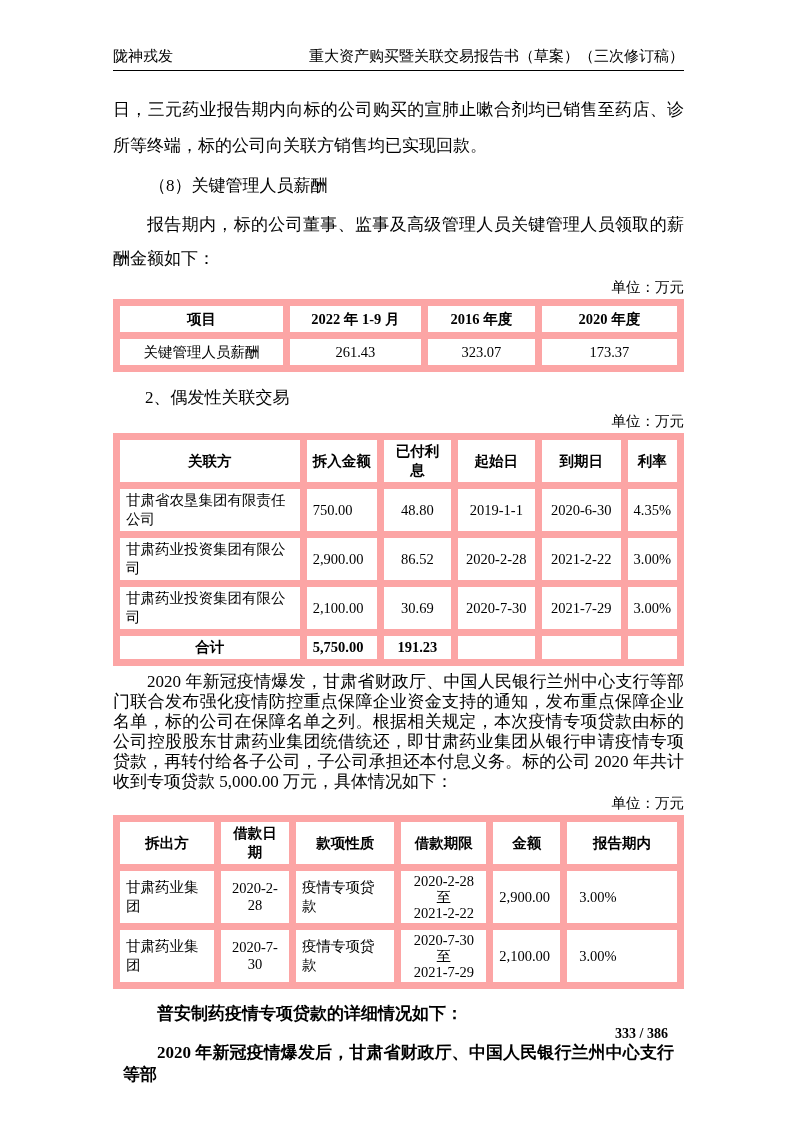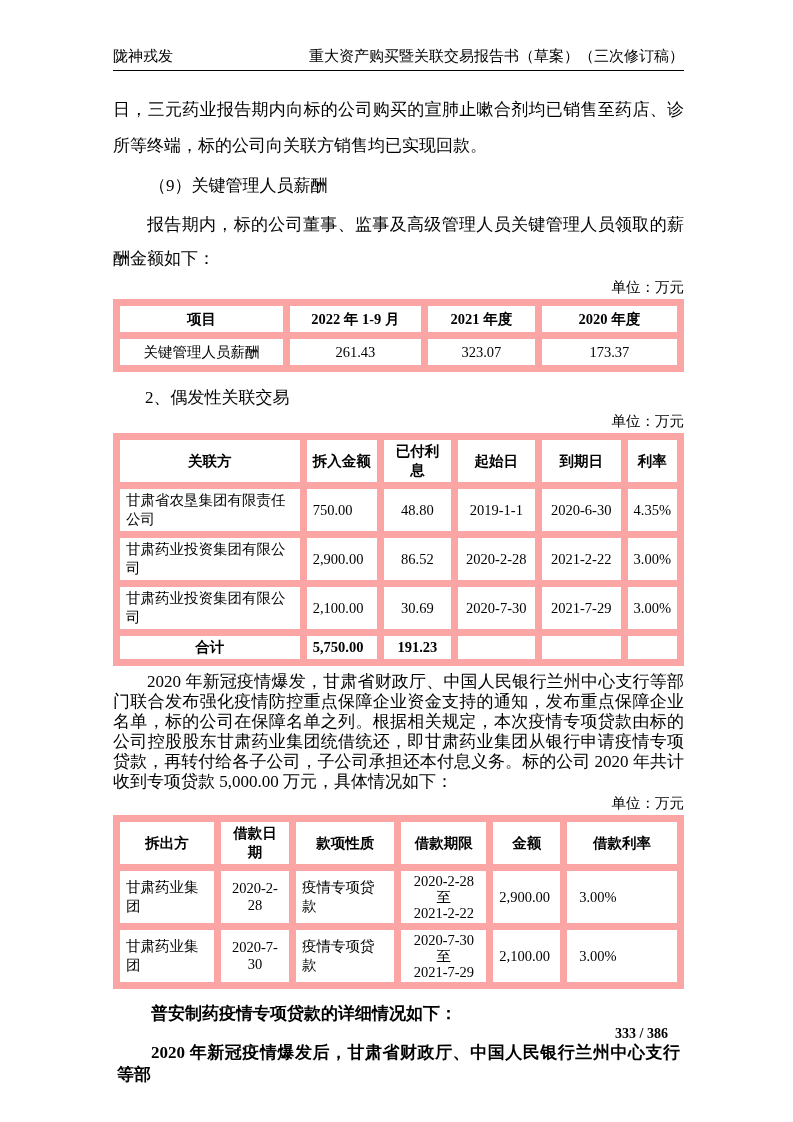--- a/index.html
+++ b/index.html
@@ -61,21 +61,21 @@
   .t3 td { height:28px; }
   .c-left   { text-align:left; }
   .c-center { text-align:center; }
   .c-right  { text-align:left; padding-right:8px !important; }
   .c-rate3  { text-align:left; padding-left:12px !important; }
   .bold { font-weight:bold; }
   .period-cell div { line-height:16px; text-align:center; }
 
   
   .bold-note {
-    margin:4px; font-size:17px; line-height:22px; font-weight:bold;
+    margin:10px; font-size:17px; line-height:22px; font-weight:bold;
     text-align:justify; text-indent:2em;
   }
   .bn-1 { margin-top:14px; }
   .bn-2 { margin-top:17px; }
 
   .page-number {
     position:absolute; top:1026px; right:125px;
     font-size:14px; font-weight:bold;
   }
 </style>
@@ -85,38 +85,38 @@
 <div class="page">
   <div class="content">
 
     <div class="doc-header">
       <span>陇神戎发</span>
       <span>重大资产购买暨关联交易报告书（草案）（三次修订稿）</span>
     </div>
 
     <p class="body-text p-sales">日，三元药业报告期内向标的公司购买的宣肺止嗽合剂均已销售至药店、诊所等终端，标的公司向关联方销售均已实现回款。</p>
 
-    <p class="heading h-keymgmt">（9）关键管理人员薪酬</p>
+    <p class="heading h-keymgmt">（8）关键管理人员薪酬</p>
 
     <p class="body-text p-comp">报告期内，标的公司董事、监事及高级管理人员关键管理人员领取的薪酬金额如下：</p>
 
     <div class="unit-label">单位：万元</div>
 
     <table class="tbl t1">
       <colgroup>
         <col style="width:30.1%">
           <col style="width:24.5%">
           <col style="width:20.2%">
           <col style="width:25.2%">
       </colgroup>
       <thead>
         <tr>
           <th>项目</th>
           <th>2022 年 1-9 月</th>
-          <th>2021 年度</th>
+          <th>2016 年度</th>
           <th>2020 年度</th>
         </tr>
       </thead>
       <tbody>
         <tr>
           <td>关键管理人员薪酬</td>
           <td>261.43</td>
           <td>323.07</td>
           <td>173.37</td>
         </tr>
@@ -196,21 +196,21 @@
           <col style="width:13.1%">
           <col style="width:20.7%">
       </colgroup>
       <thead>
         <tr>
           <th>拆出方</th>
           <th>借款日期</th>
           <th>款项性质</th>
           <th>借款期限</th>
           <th>金额</th>
-          <th>借款利率</th>
+          <th>报告期内</th>
         </tr>
       </thead>
       <tbody>
         <tr>
           <td class="c-left">甘肃药业集团</td>
           <td class="c-center">2020-2-28</td>
           <td class="c-left">疫情专项贷款</td>
           <td class="period-cell">
             <div>2020-2-28 至</div>
             <div>2021-2-22</div>

